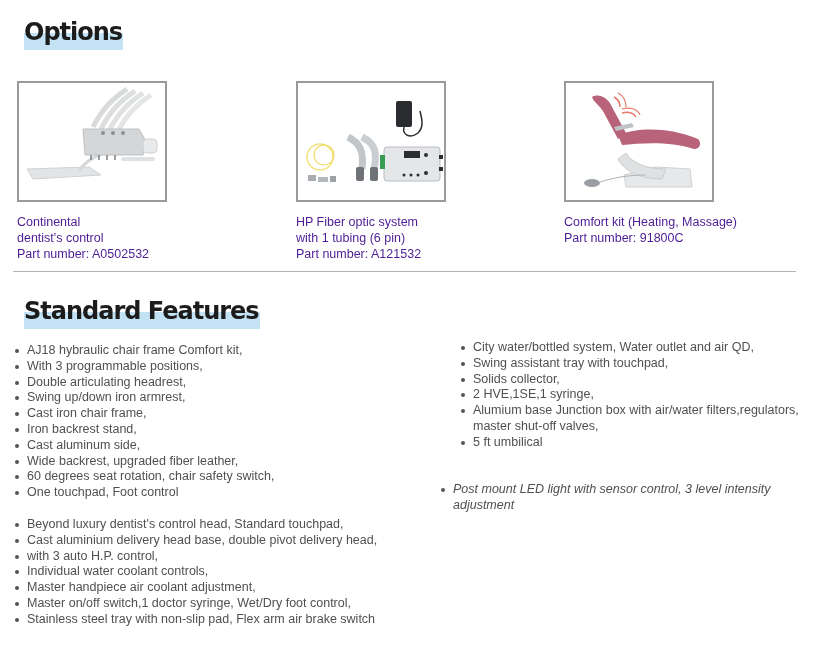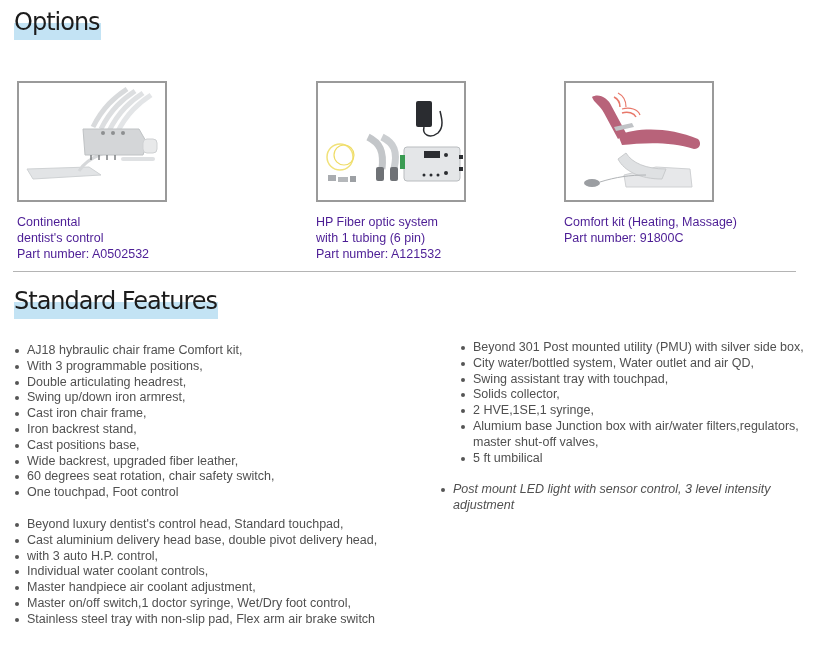--- a/index.html
+++ b/index.html
@@ -2,23 +2,23 @@
 <html><head>
 <meta charset="utf-8">
 <style>
   html, body { margin: 0; padding: 0; background: #ffffff; }
   body {
     width: 836px; height: 662px; position: relative; overflow: hidden;
     font-family: "Liberation Sans", "DejaVu Sans", sans-serif;
     color: #4a4a4a;
   }
   .heading {
-    position: absolute; left: 14px; margin: 0;
+    position: absolute; left: 14px; margin: 10px;
     font-family: "DejaVu Sans", "Liberation Sans", sans-serif;
-    font-weight: normal; color: #1c1c1c;
+    font-weight: bold; color: #1c1c1c;
     font-size: 24px; letter-spacing: -1px;
     line-height: 1;
   }
   .heading .hl {
     background: linear-gradient(to bottom, transparent 48%, #c3e3f4 48%);
     padding: 0 1px 4px 0;
   }
   #options-heading { top: 10px; }
   #features-heading { top: 289px; }
 
@@ -29,21 +29,21 @@
     width: 146px; height: 117px;
     border: 2px solid #9a9a9a;
     background: #fff;
     position: relative; overflow: hidden;
   }
   .option .caption {
     margin-top: 12px;
     font-size: 12.5px; line-height: 16px; color: #4c1d95;
   }
   #opt-0 { left: 17px; }
-  #opt-1 { left: 308px; padding-left: 8px; }
+  #opt-1 { left: 288px; padding-left: 8px; }
   #opt-2 { left: 564px; }
 
   .divider {
     position: absolute; left: 13px; top: 271px; width: 783px; height: 0;
     border-top: 1px solid #b4b4b4;
   }
 
   ul.feat {
     position: absolute; margin: 0; padding: 0; list-style: none;
     font-size: 12.5px; line-height: 15.8px; color: #505050;
@@ -164,38 +164,37 @@
 
 <h2 class="heading" id="features-heading"><span class="hl">Standard Features</span></h2>
 
 <ul class="feat" id="list-chair">
   <li>AJ18 hybraulic chair frame Comfort kit,</li>
   <li>With 3 programmable positions,</li>
   <li>Double articulating headrest,</li>
   <li>Swing up/down iron armrest,</li>
   <li>Cast iron chair frame,</li>
   <li>Iron backrest stand,</li>
-  <li>Cast positions base,</li>
+  <li>Cast aluminum side,</li>
   <li>Wide backrest, upgraded fiber leather,</li>
   <li>60 degrees seat rotation, chair safety switch,</li>
   <li>One touchpad, Foot control</li>
 </ul>
 
 <ul class="feat" id="list-control">
   <li>Beyond luxury dentist's control head, Standard touchpad,</li>
   <li>Cast aluminium delivery head base, double pivot delivery head,</li>
   <li>with 3 auto H.P. control,</li>
   <li>Individual water coolant controls,</li>
   <li>Master handpiece air coolant adjustment,</li>
   <li>Master on/off switch,1 doctor syringe, Wet/Dry foot control,</li>
   <li>Stainless steel tray with non-slip pad, Flex arm air brake switch</li>
 </ul>
 
 <ul class="feat" id="list-utility">
-  <li>Beyond 301 Post mounted utility (PMU) with silver side box,</li>
   <li>City water/bottled system, Water outlet and air QD,</li>
   <li>Swing assistant tray with touchpad,</li>
   <li>Solids collector,</li>
   <li>2 HVE,1SE,1 syringe,</li>
   <li>Alumium base Junction box with air/water filters,regulators, master shut-off valves,</li>
   <li>5 ft umbilical</li>
 </ul>
 
 <ul class="feat" id="list-light">
   <li>Post mount LED light with sensor control, 3 level intensity adjustment</li>

